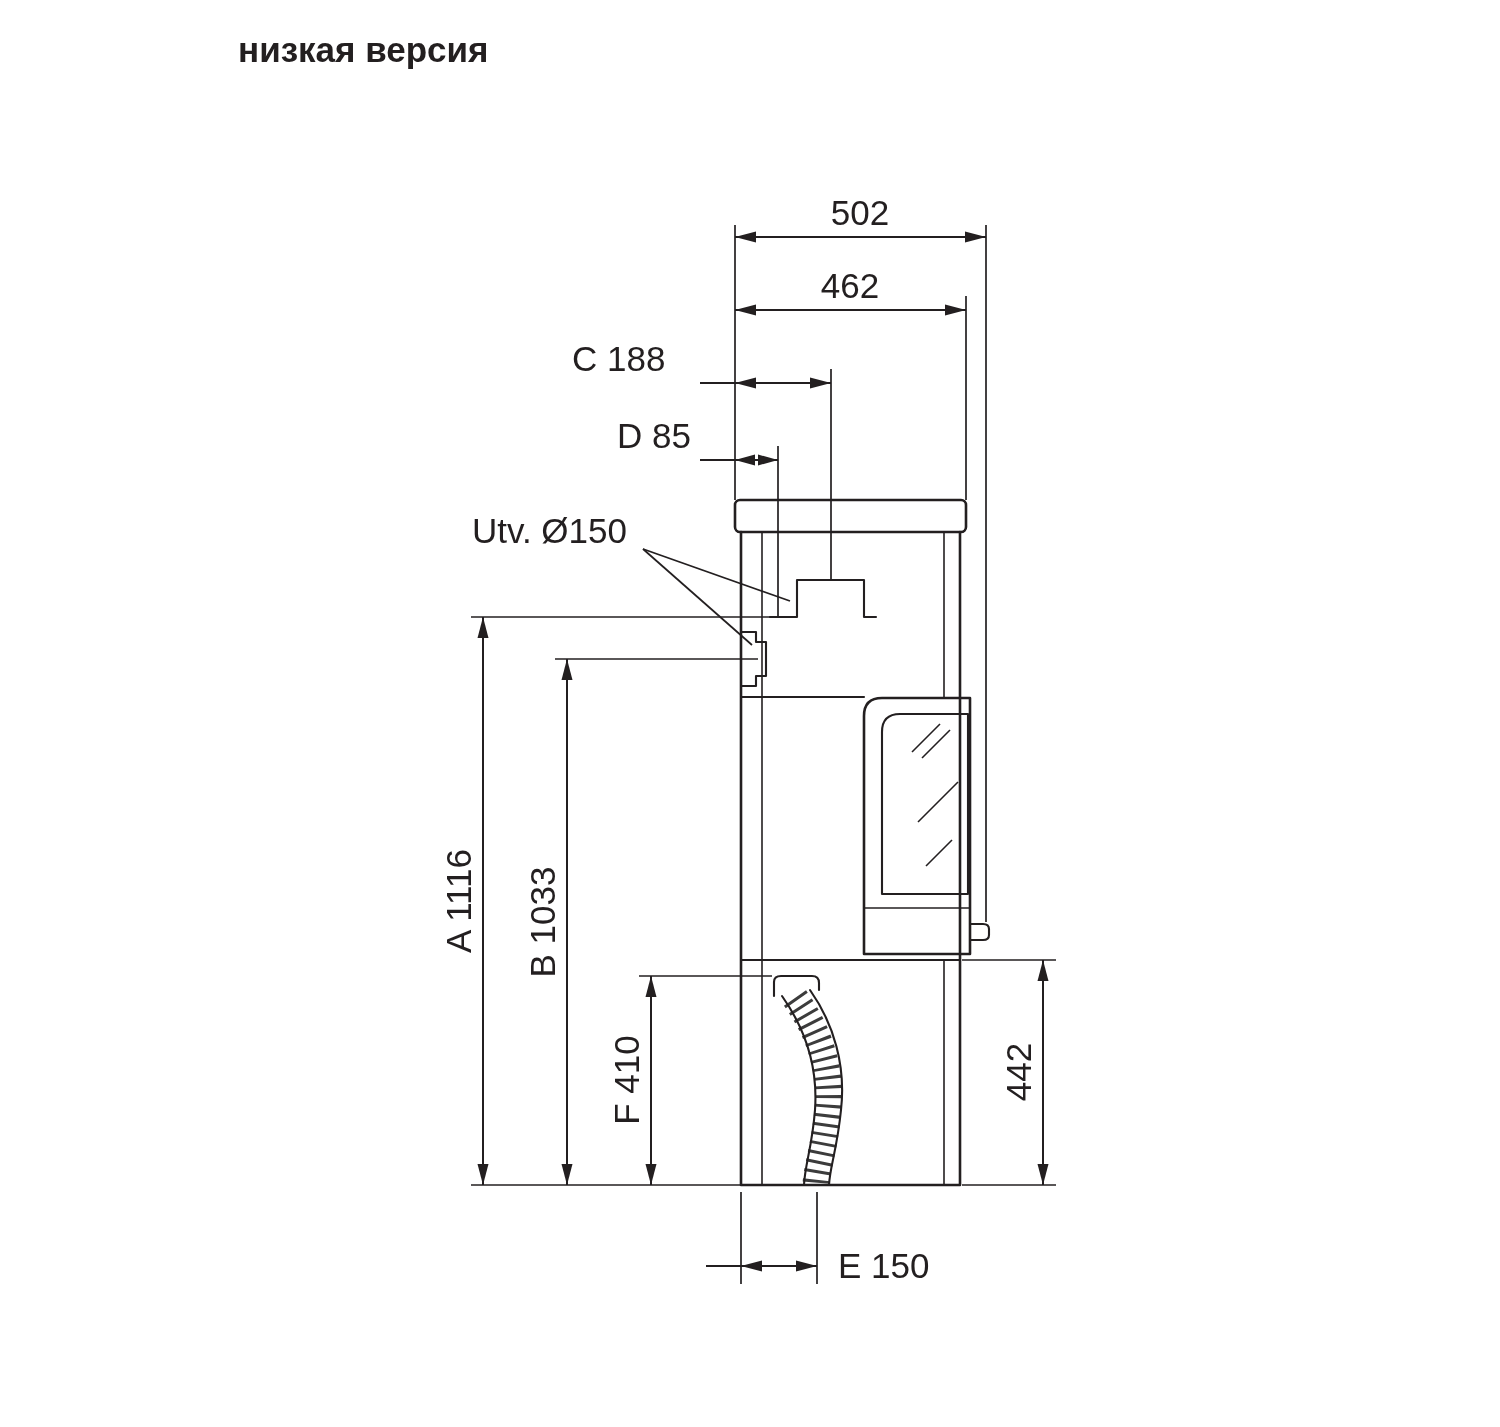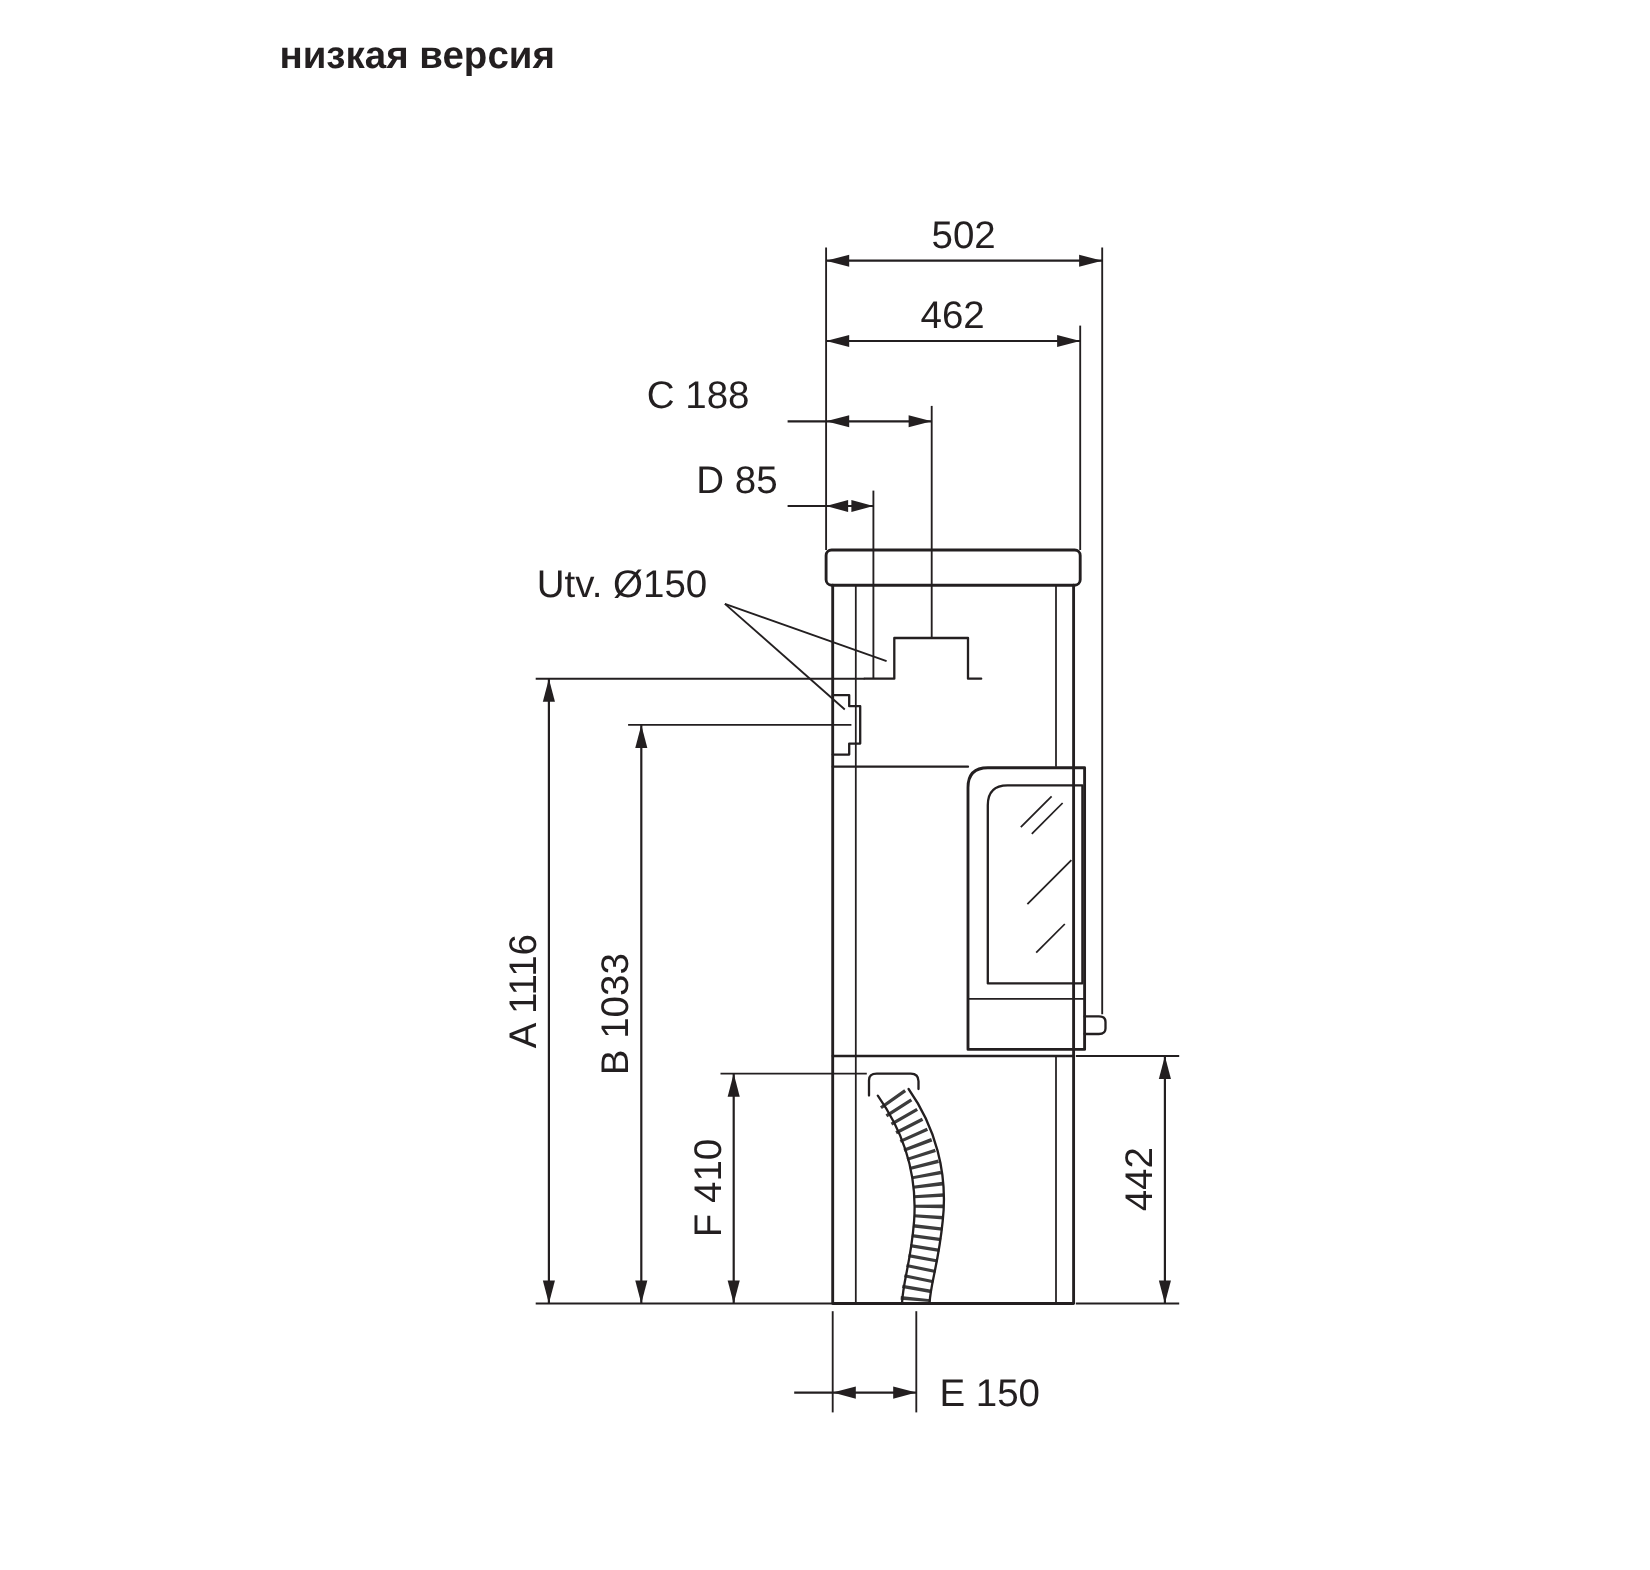--- a/index.html
+++ b/index.html
@@ -1,16 +1,16 @@
 <!DOCTYPE html>
 <html><head>
 <meta charset="utf-8">
 <style>
   html,body{margin:0;padding:0;background:#ffffff;}
-  .page{position:relative;width:1224px;height:1427px;background:#ffffff;overflow:hidden;margin-left:16px;}
+  .page{position:relative;width:1224px;height:1427px;background:#ffffff;overflow:hidden;}
   svg text{font-family:"Liberation Sans","DejaVu Sans",sans-serif;fill:#231f20;}
   .t-dim{font-size:35px;}
   .t-title{font-size:35px;font-weight:700;}
   .obj{stroke:#231f20;stroke-width:2.6;fill:none;stroke-linejoin:round;stroke-linecap:round;}
   .med{stroke:#231f20;stroke-width:2.1;fill:none;stroke-linejoin:round;stroke-linecap:round;}
   .thin{stroke:#231f20;stroke-width:1.6;fill:none;}
   .dim{stroke:#231f20;stroke-width:2;fill:none;}
   .ext{stroke:#231f20;stroke-width:1.7;fill:none;}
   .arr{fill:#231f20;stroke:none;}
   .band-hatch{stroke:#3c3c3c;stroke-width:27;fill:none;stroke-dasharray:3 6.5;stroke-linecap:butt;}

